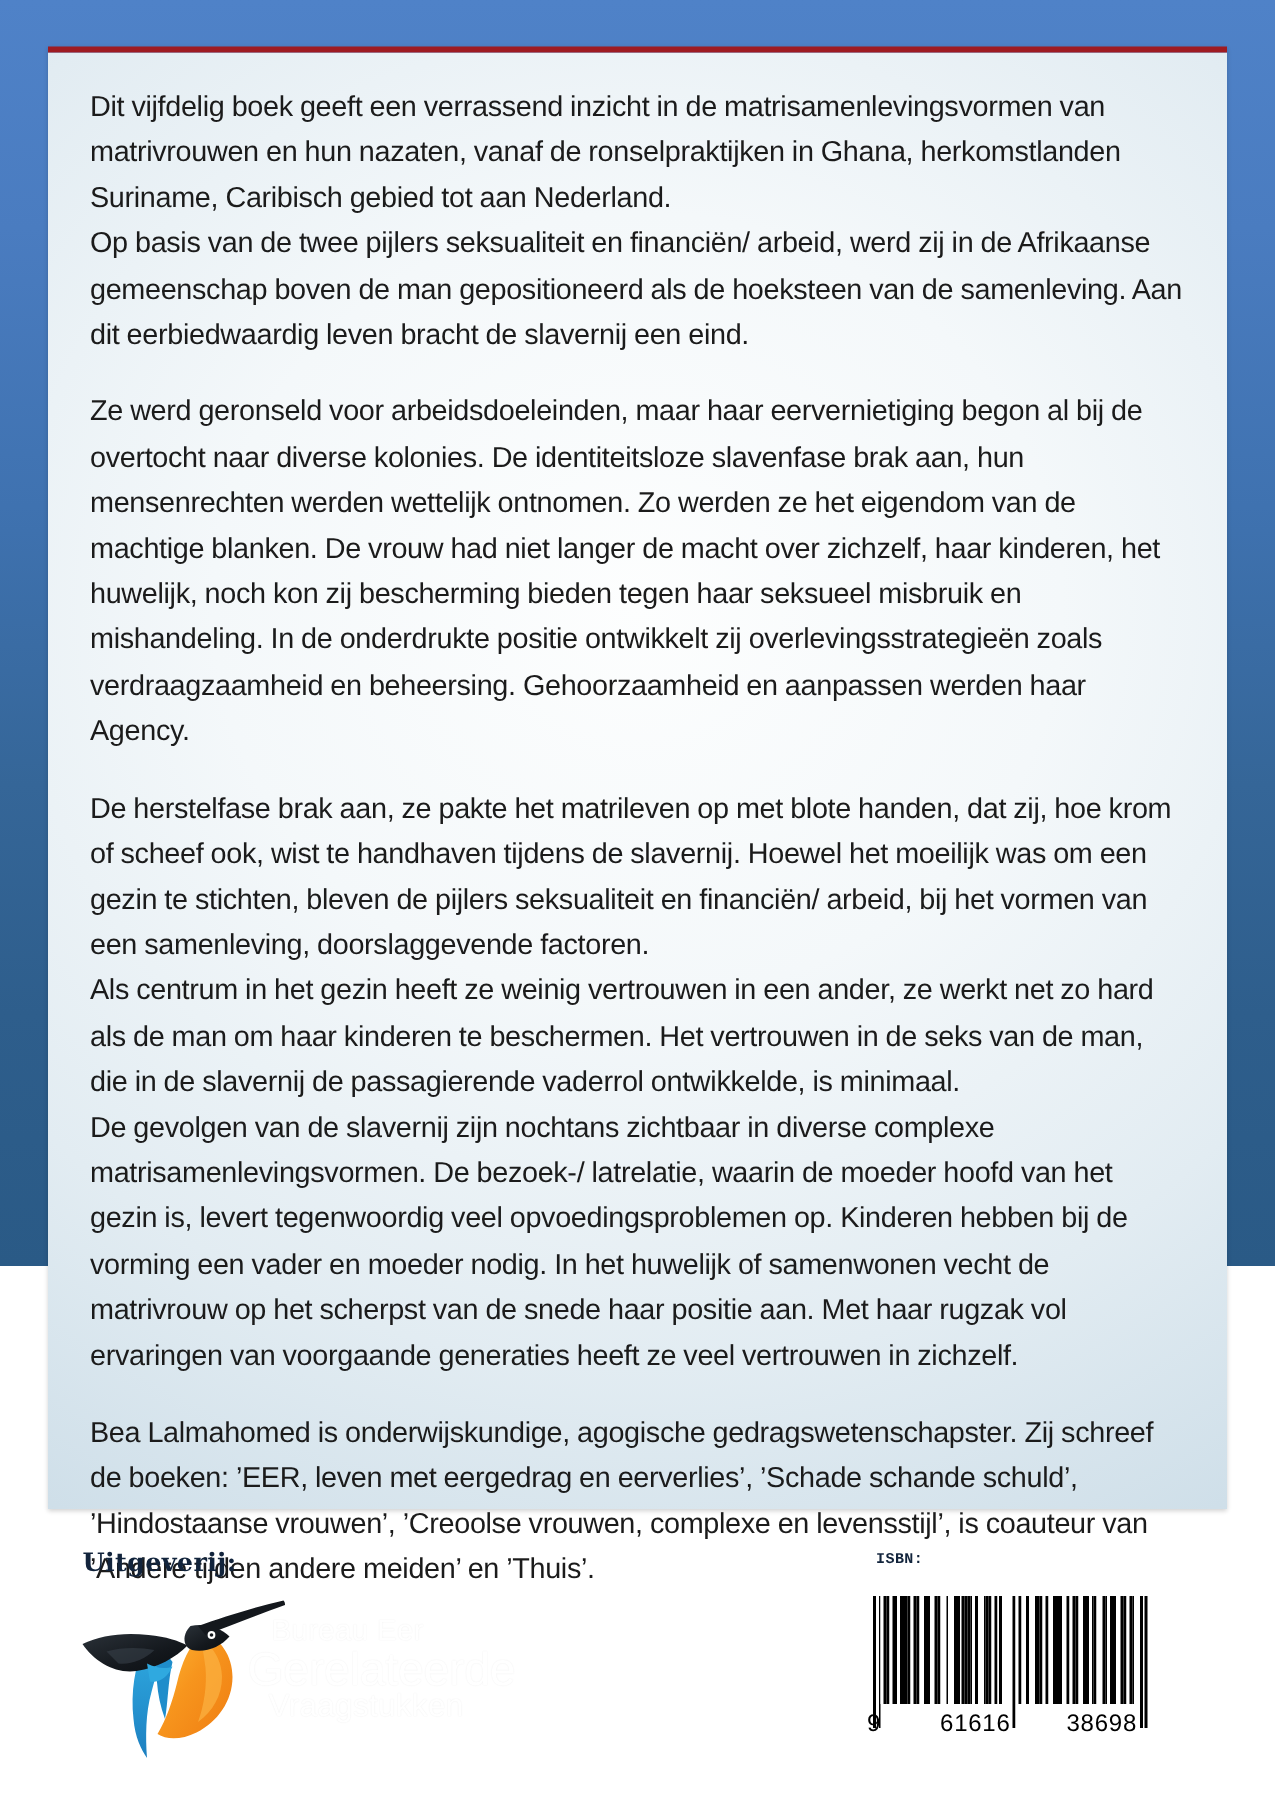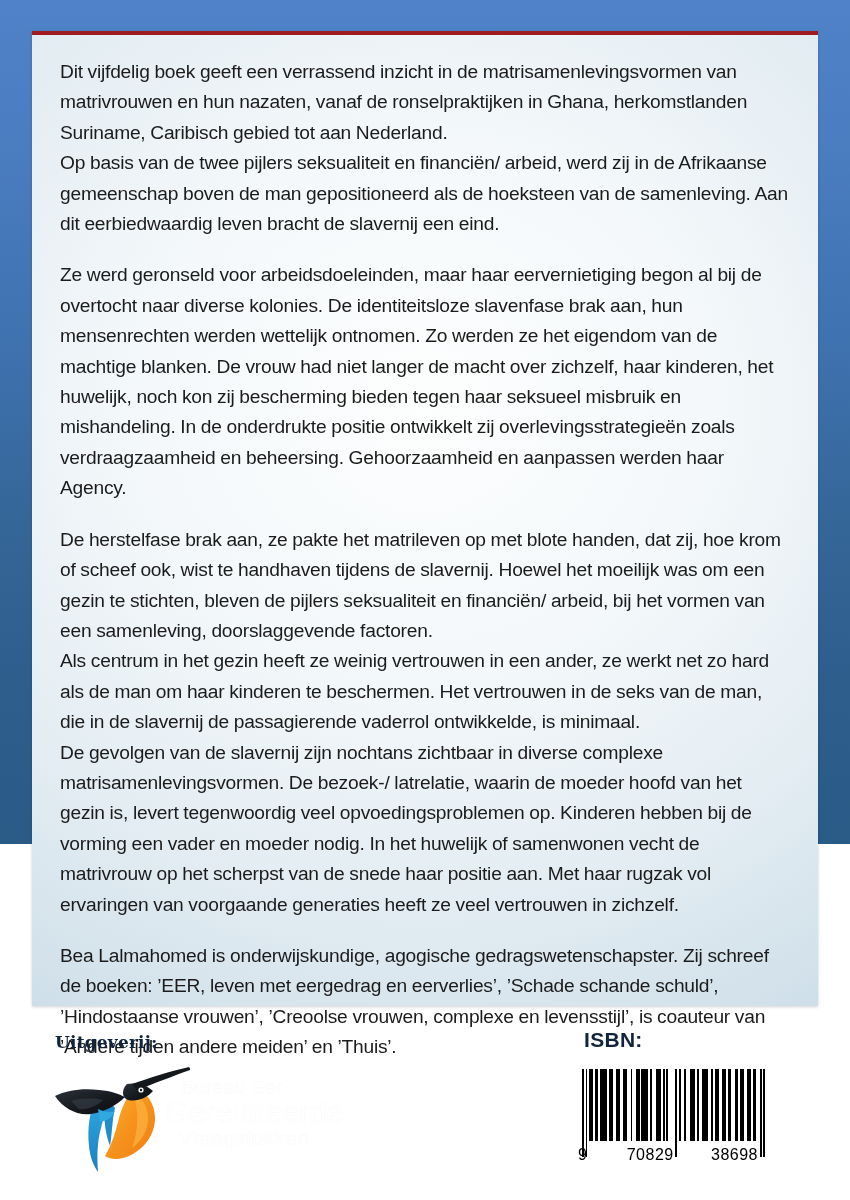--- a/index.html
+++ b/index.html
@@ -135,23 +135,23 @@
     width: 248px;
     text-align: left;
   }
 
   #isbn-line {
     margin: 0 0 11px 0;
     white-space: nowrap;
     padding-left: 10px;
   }
   #isbn-label {
-    font-family: Liberation Sans, sans-serif;
+    font-family: Liberation Mono, monospace;
     font-weight: bold;
-    font-size: 21px;
+    font-size: 10px;
     color: #12243c;
     letter-spacing: 0.3px;
   }
   #isbn-number {
     font-family: "Liberation Sans", sans-serif;
     font-size: 16.5px;
     color: #ffffff;
     letter-spacing: 0.3px;
     margin-left: 19px;
   }
@@ -362,20 +362,20 @@
             <span style="width: 1.80392px; background: rgb(0, 0, 0); height: 72px;"></span>
             <span style="width: 1.80392px; background: rgb(0, 0, 0); height: 72px;"></span>
             <span style="width: 1.80392px; background: rgb(255, 255, 255); height: 72px;"></span>
             <span style="width: 1.80392px; background: rgb(255, 255, 255); height: 72px;"></span>
             <span style="width: 1.80392px; background: rgb(0, 0, 0); height: 88px;"></span>
             <span style="width: 1.80392px; background: rgb(255, 255, 255); height: 88px;"></span>
             <span style="width: 1.80392px; background: rgb(0, 0, 0); height: 88px;"></span>
           </div>
         <div id="barcode-digits">
           <span class="bc-left">9</span>
-          <span class="bc-mid">70829</span>
+          <span class="bc-mid">61616</span>
           <span class="bc-right">38698</span>
         </div>
       </div>
     </div>
 
   </div>
 </div>
 
 </body></html>

